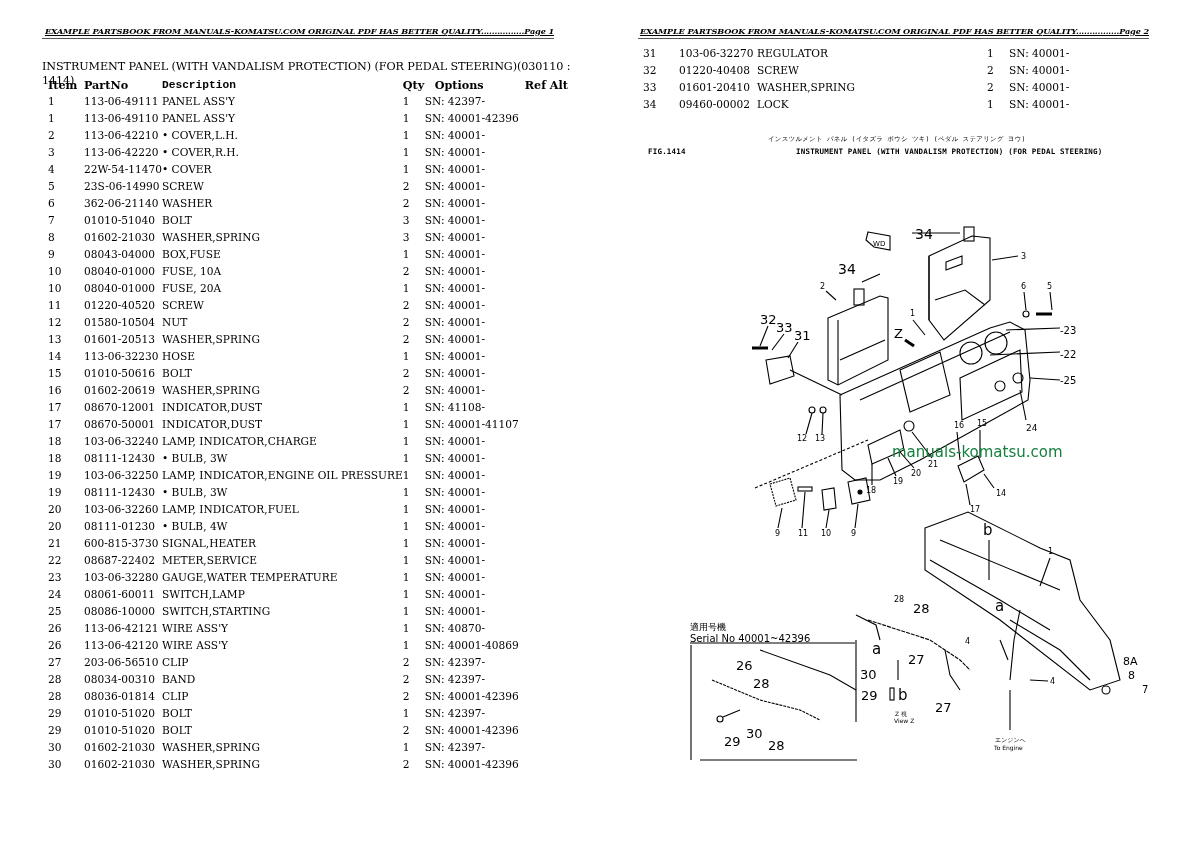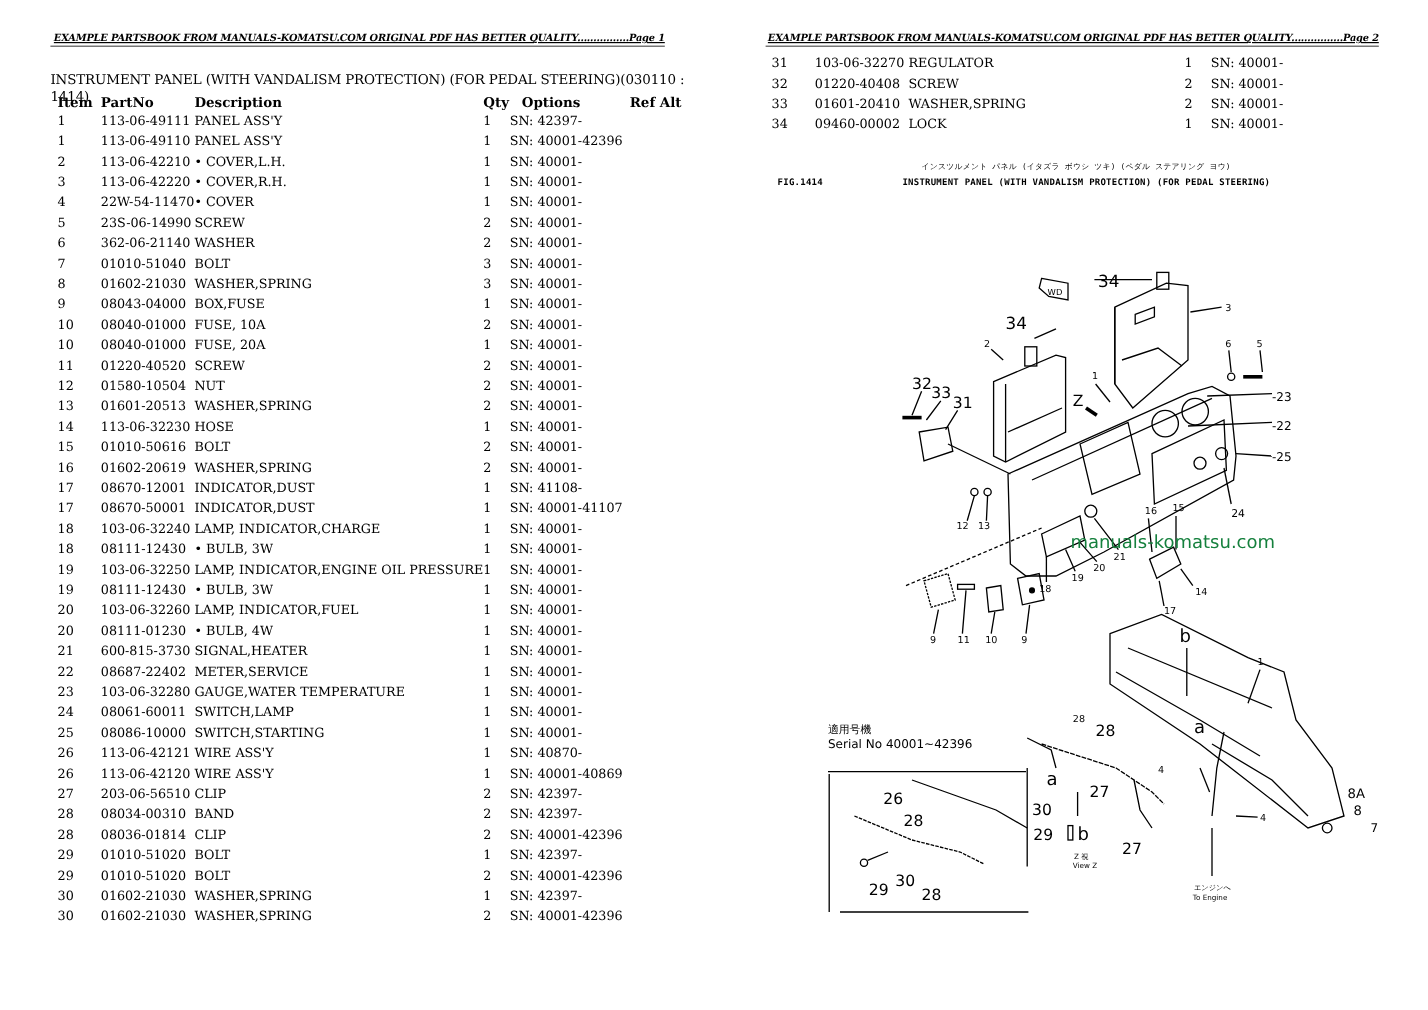--- a/index.html
+++ b/index.html
@@ -20,27 +20,27 @@
     .page-left table.parts { left: 42px; top: 76px; }
     .page-right table.parts { left: 42px; top: 45px; }
     table.parts th { font-weight: bold; font-size: 11.2px; text-align: left; height: 17px; padding: 0; }
     table.parts td { height: 17px; padding: 0; white-space: nowrap; line-height: 17px; }
     .c-item { width: 36px; padding-left: 6px !important; }
     .c-part { width: 78px; }
     .c-desc { width: 230px; }
     .c-qty { width: 22px; }
     .c-opt { width: 90px; }
     .c-ref { width: 50px; }
-    th.c-desc { text-align: left; }
+    th.c-desc { text-align: left; font-family: Liberation Mono, monospace; }
     th.c-qty { text-align: left !important; }
     .page-right .c-item { width: 36px; }
     .fig-label { position: absolute; font-family: "DejaVu Sans Mono", monospace; font-size: 7.5px; font-weight: bold; letter-spacing: 0.2px; }
     .watermark { position: absolute; left: 892px; top: 443px; font-family: "DejaVu Sans", sans-serif;
                  font-size: 15px; color: #15803d; }
-    .serial-note { position: absolute; left: 690px; top: 604px; font-family: "DejaVu Sans", sans-serif; font-size: 10px; line-height: 11px; }
+    .serial-note { position: absolute; left: 690px; top: 622px; font-family: "DejaVu Sans", sans-serif; font-size: 10px; line-height: 11px; }
   </style>
 </head>
 <body>
 
 <div class="page page-left">
   <div class="page-header">EXAMPLE PARTSBOOK FROM MANUALS-KOMATSU.COM ORIGINAL PDF HAS BETTER QUALITY................Page 1</div>
   <div class="subtitle">INSTRUMENT PANEL (WITH VANDALISM PROTECTION) (FOR PEDAL STEERING)(030110 : 1414)</div>
 
   <table class="parts">
     <thead>
@@ -414,21 +414,21 @@
           <td class="c-opt">SN: 40001-</td>
           <td class="c-ref"></td>
         </tr>
       </tbody>
   </table>
 </div>
 
 <div>
   <div class="fig-label" style="left:768px;top:135px;font-size:6.5px;font-weight:normal;">インスツルメント パネル (イタズラ ボウシ ツキ) (ペダル ステアリング ヨウ)</div>
   <div class="fig-label" style="left:648px;top:147px;">FIG.1414</div>
-  <div class="fig-label" style="left:752px;top:147px;text-align:right;">INSTRUMENT PANEL (WITH VANDALISM PROTECTION) (FOR PEDAL STEERING)</div>
+  <div class="fig-label" style="left:796px;top:147px;text-align:right;">INSTRUMENT PANEL (WITH VANDALISM PROTECTION) (FOR PEDAL STEERING)</div>
 
   <svg style="position:absolute;left:0;top:0;" width="1190" height="842" viewBox="0 0 1190 842" fill="none" stroke="#000" stroke-width="1.1">
 
     <path d="M868 232 L890 236 L890 250 L874 247 L866 240 Z"></path>
     <text x="873" y="246" font-size="7" stroke="none" fill="#000" font-family="DejaVu Sans, sans-serif">WD</text>
 
     <path d="M929 256 L972 236 L990 238 L990 268 L990 300 L944 340 L929 320 Z"></path>
     <path d="M929 256 L929 320"></path>
     <path d="M946 262 L962 256 L962 264 L946 270 Z"></path>
     <path d="M935 300 L965 290 L985 305"></path>

